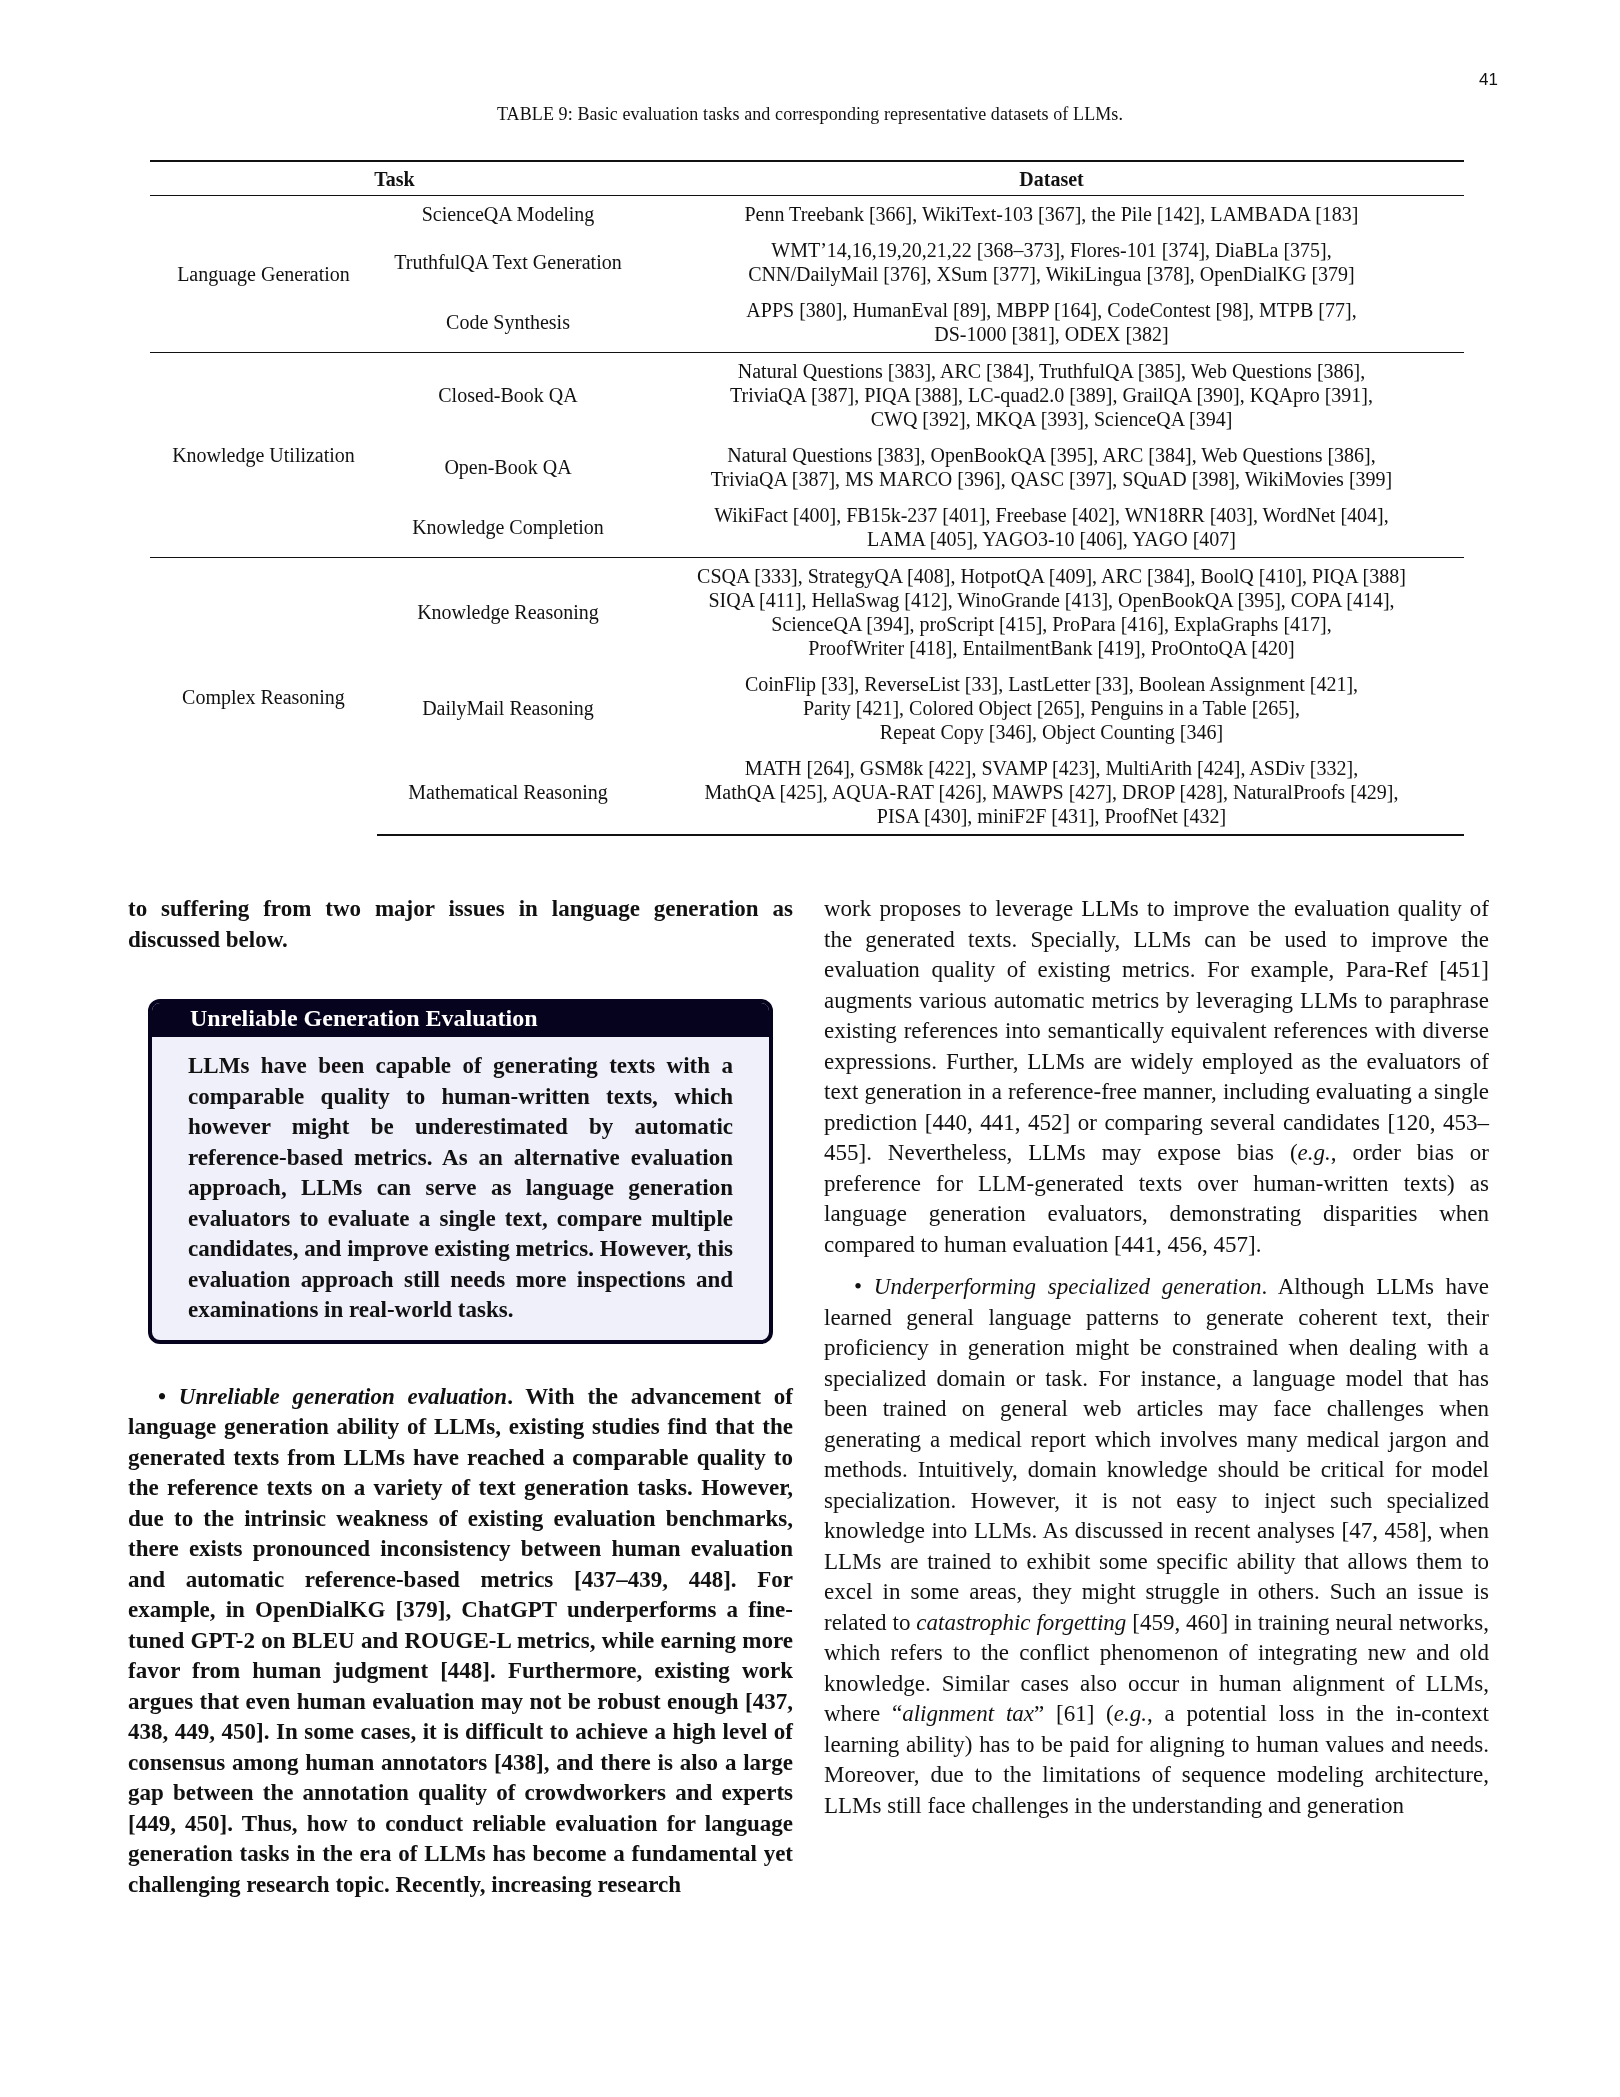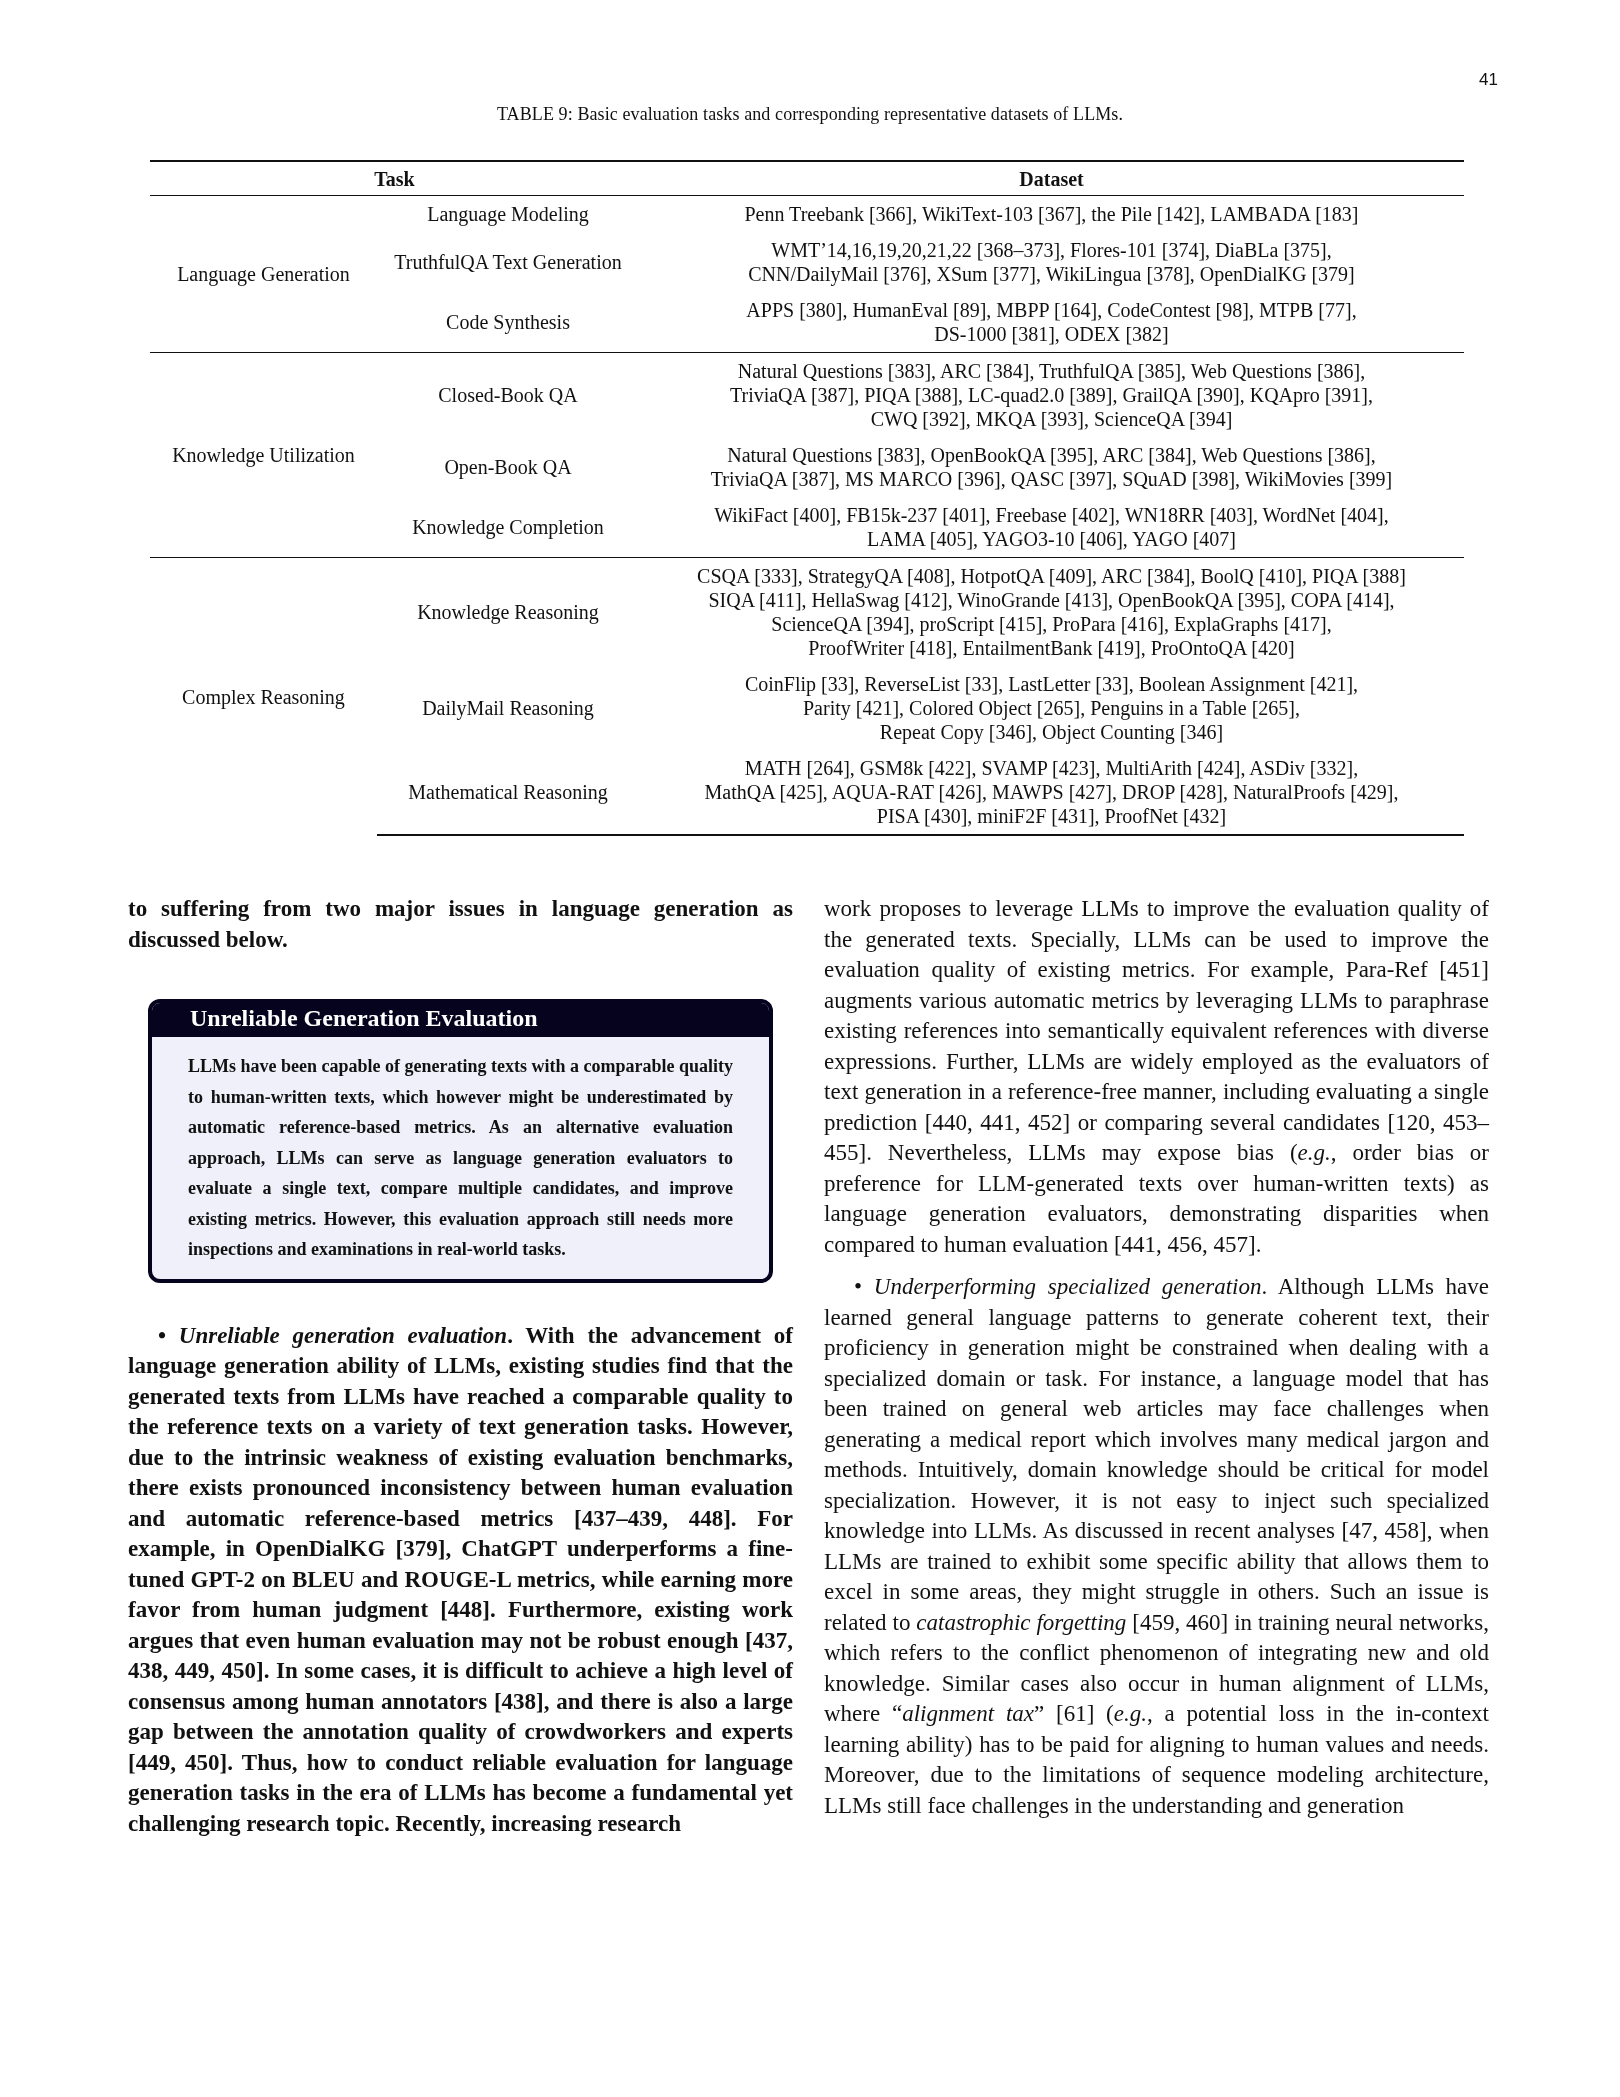--- a/index.html
+++ b/index.html
@@ -39,40 +39,40 @@
   .indent { text-indent: 30px; }
   .gap { margin-top: 12px !important; }
   .box {
     margin: 44px 20px 38px 20px; border: 4px solid #05031e; border-radius: 12px;
     background: #f0f0fb; overflow: hidden;
   }
   .box-title {
     background: #05031e; color: #ffffff; font-size: 24px; line-height: 30px;
     padding: 0 0 4px 38px;
   }
-  .box-body { padding: 14px 36px 14px 36px; font-size: 18px; line-height: 30.5px; text-align: justify; }
+  .box-body { padding: 14px 36px 14px 36px; font-size: 23px; line-height: 30.5px; text-align: justify; }
   em { font-style: italic; }
 </style>
 </head>
 <body>
 
 <div class="page-number">41</div>
 <div class="caption">TABLE 9: Basic evaluation tasks and corresponding representative datasets of LLMs.</div>
 
 <table class="tasks">
   <thead>
     <tr>
       <th colspan="2">Task</th>
       <th>Dataset</th>
     </tr>
   </thead>
   <tbody id="table-body">
       <tr class="group-start">
         <td class="cat" rowspan="3">Language Generation</td>
-        <td class="sub">Language Modeling</td>
+        <td class="sub">ScienceQA Modeling</td>
         <td class="ds">
           <div>Penn Treebank [366], WikiText-103 [367], the Pile [142], LAMBADA [183]</div>
         </td>
       </tr>
       <tr>
         <td class="sub">TruthfulQA Text Generation</td>
         <td class="ds">
           <div>WMT’14,16,19,20,21,22 [368–373], Flores-101 [374], DiaBLa [375],</div>
           <div>CNN/DailyMail [376], XSum [377], WikiLingua [378], OpenDialKG [379]</div>
         </td>

